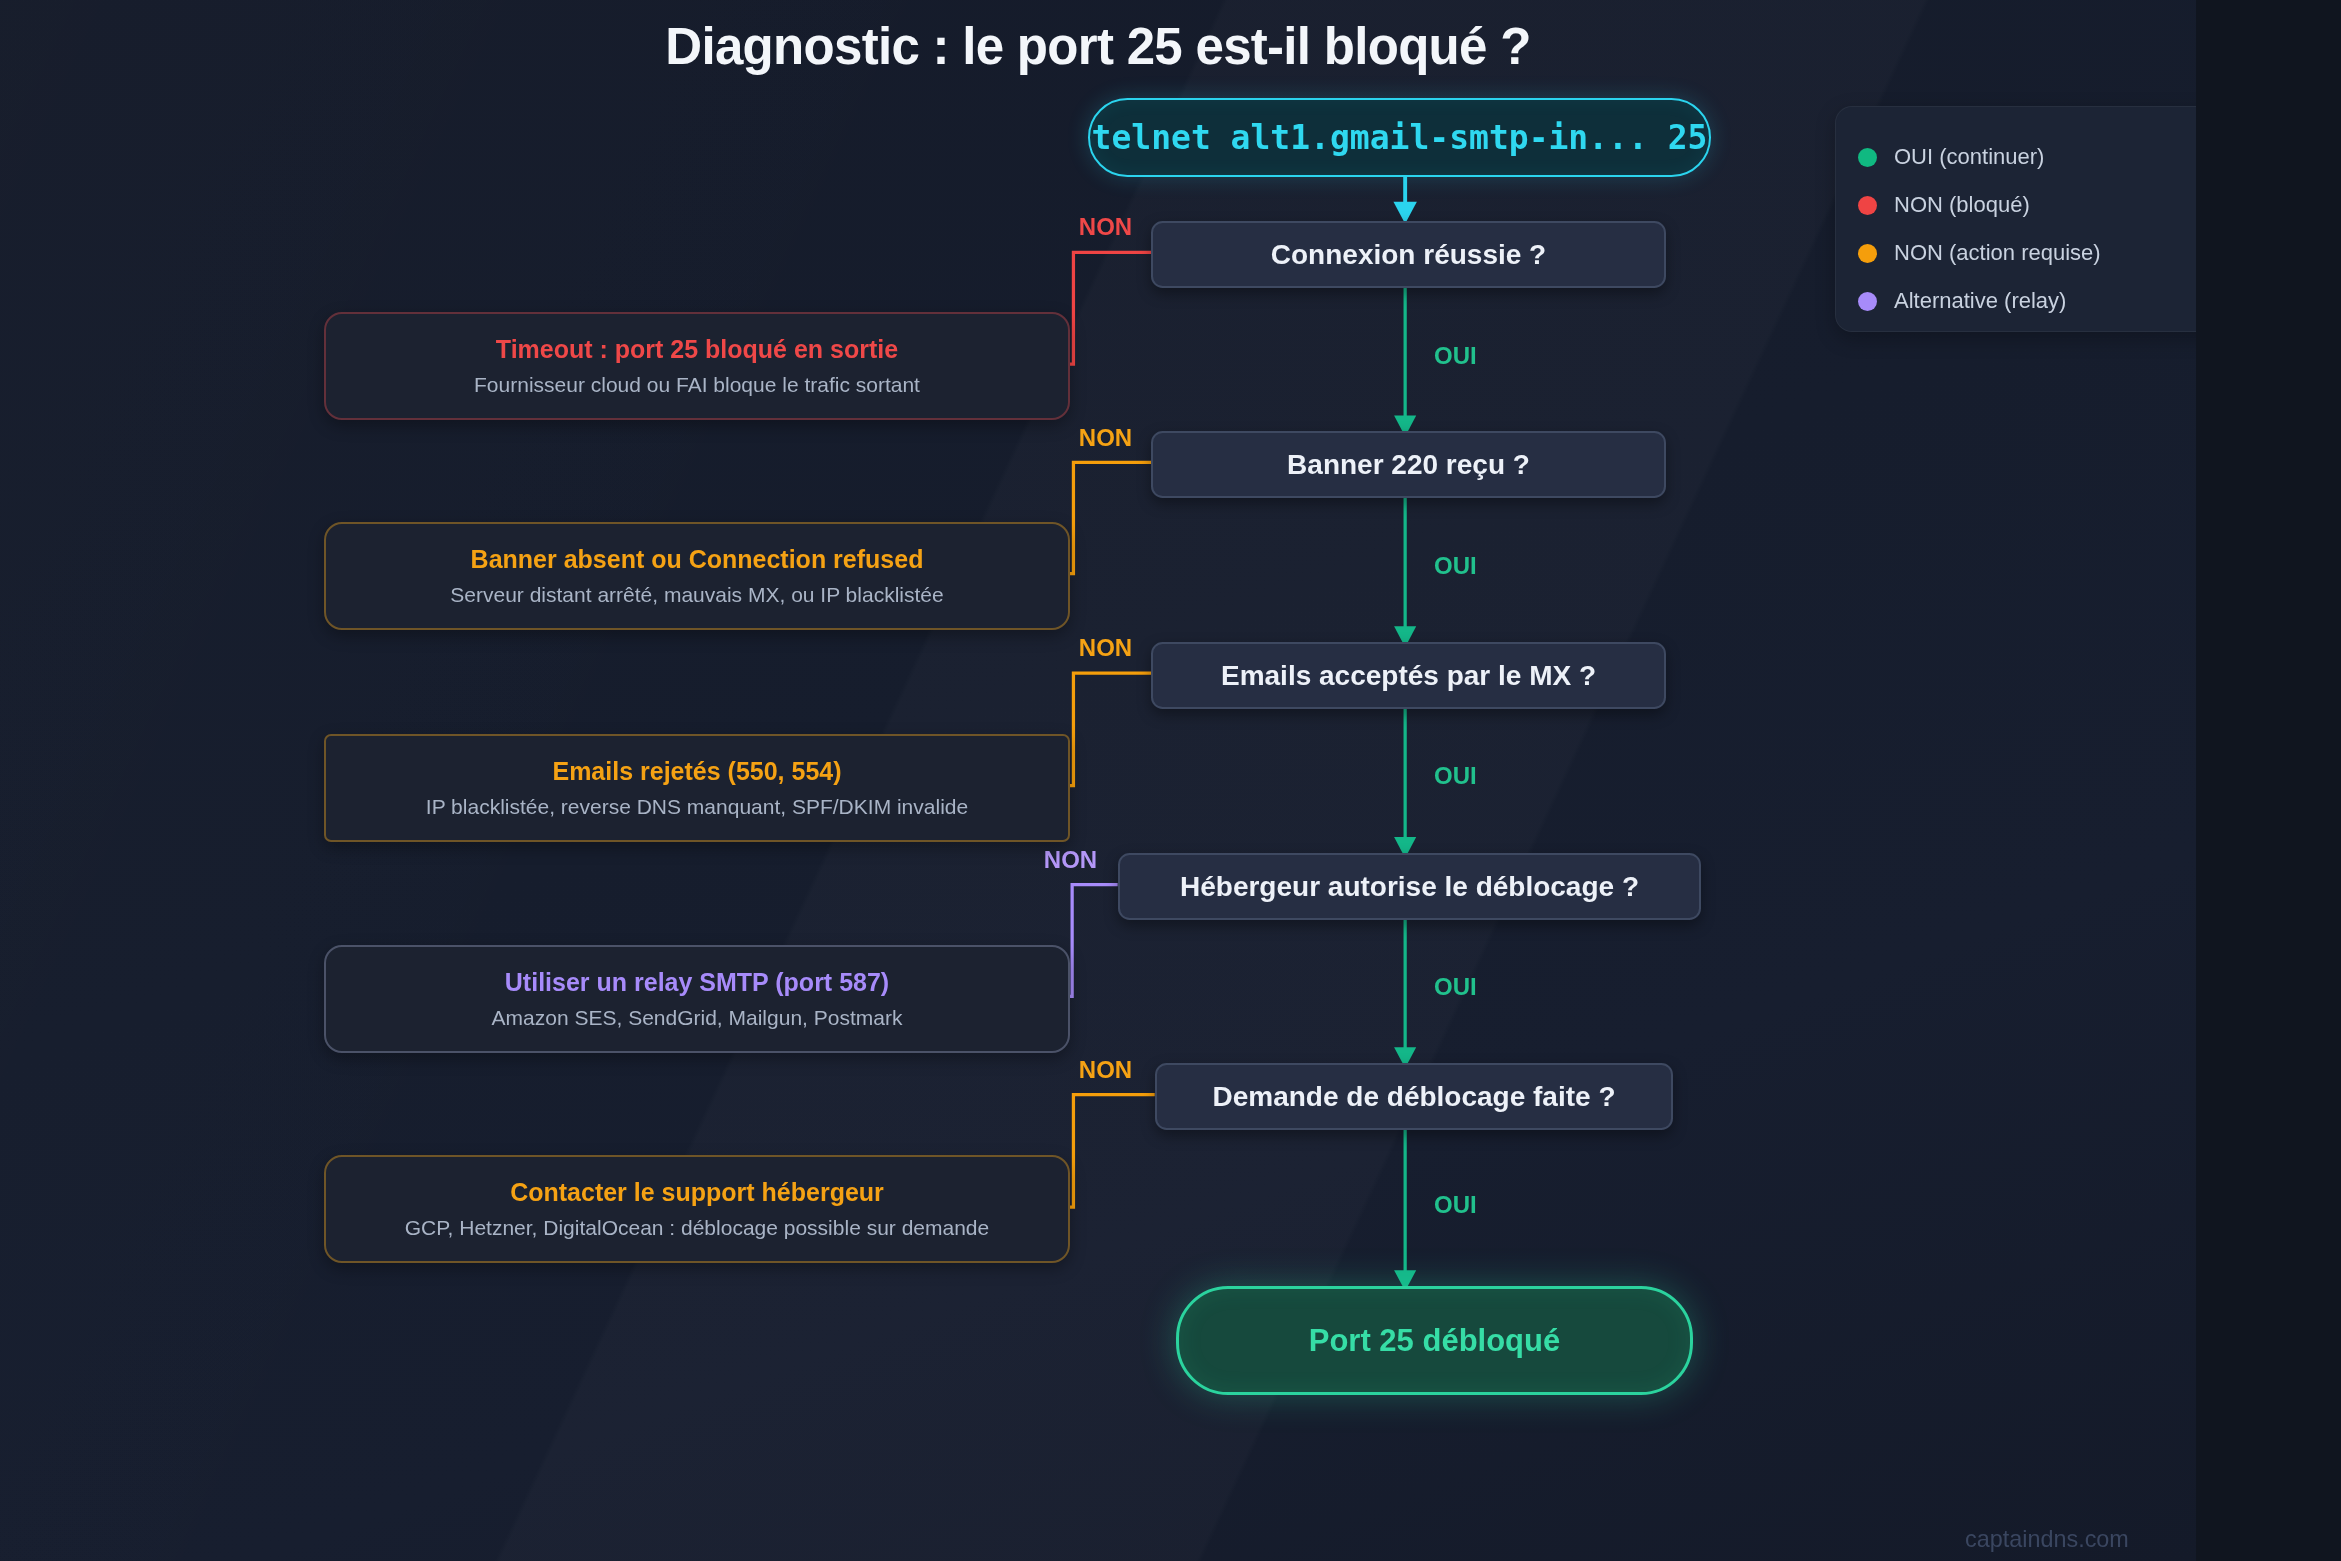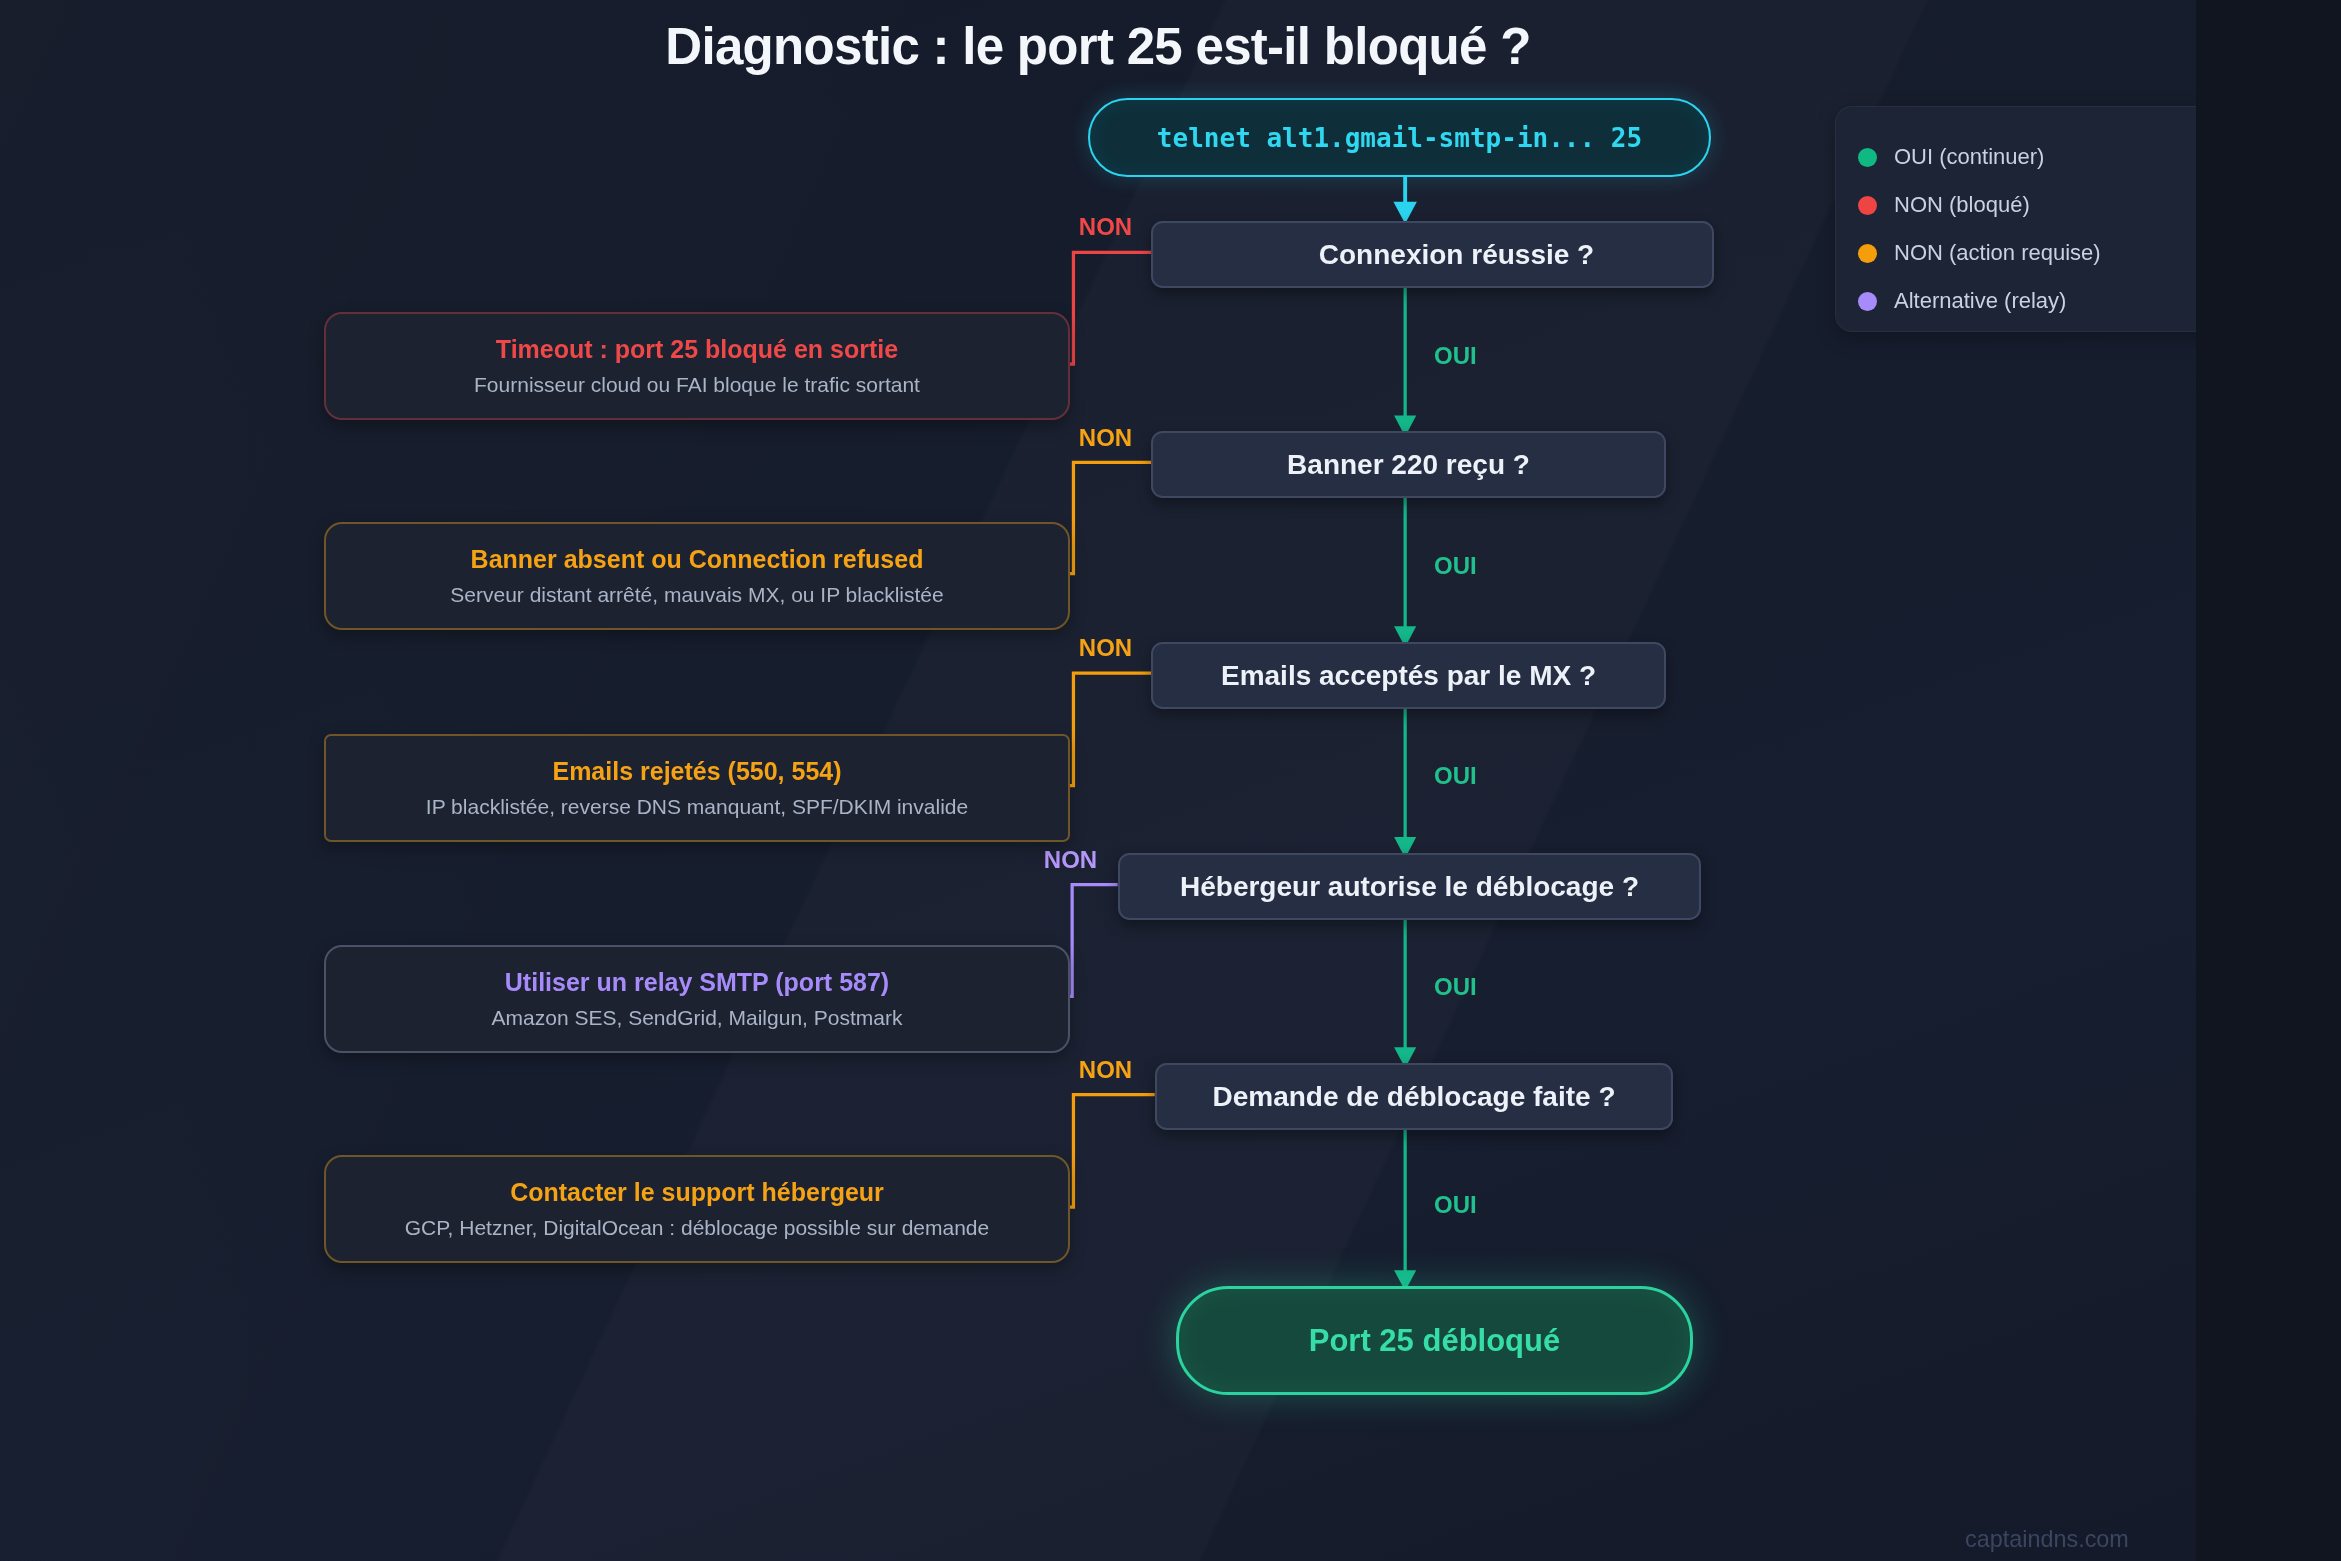--- a/index.html
+++ b/index.html
@@ -18,21 +18,21 @@
   }
   
   .terminal{
     left:1088px;top:98px;width:619px;height:75px;
     background:#0e2f3a;border:2.6px solid #2bd4ee;border-radius:40px;
     box-shadow:0 0 22px rgba(43,212,238,0.20), inset 0 0 19.5px rgba(43,212,238,0.07);
     display:flex;align-items:center;justify-content:center;
   }
   .terminal span{
     font-family:"DejaVu Sans Mono","Liberation Mono",monospace;
-    font-size:26px;font-weight:bold;color:#2fd8f0;white-space:nowrap;
+    font-size:33px;font-weight:bold;color:#2fd8f0;white-space:nowrap;
   }
   
   .dbox{
     background:#262e43;border:2px solid #3e4961;border-radius:11.7px;
     box-shadow:0 5.2px 14.3px rgba(0,0,0,0.35);
     display:flex;align-items:center;justify-content:center;
   }
   .dbox span{font-size:28px;font-weight:600;color:#edf1f8;white-space:nowrap;}
   
   .obox{
@@ -105,21 +105,21 @@
     <path d="M1718 1360 H1648 V1532 H1600" stroke="#a78bfa" stroke-width="5" fill="none"></path>
     <polygon points="1566,1532 1600,1514 1600,1550" fill="#a78bfa"></polygon>
     <path d="M1775 1683 H1650 V1856 H1600" stroke="#f59e0b" stroke-width="5" fill="none"></path>
     <polygon points="1566,1856 1600,1838 1600,1874" fill="#f59e0b"></polygon>
   </svg>
 
   <div class="abs terminal">
     <span>telnet alt1.gmail-smtp-in... 25</span>
   </div>
 
-  <div class="abs dbox" style="left:1151px;top:221px;width:511px;height:63px;padding-left:48px;">
+  <div class="abs dbox" style="left:1151px;top:221px;width:511px;height:63px;">
     <span>Connexion réussie ?</span>
   </div>
   <div class="abs dbox" style="left:1151px;top:431px;width:511px;height:63px;">
     <span>Banner 220 reçu ?</span>
   </div>
   <div class="abs dbox" style="left:1151px;top:642px;width:511px;height:63px;">
     <span>Emails acceptés par le MX ?</span>
   </div>
   <div class="abs dbox" style="left:1118px;top:853px;width:579px;height:63px;">
     <span>Hébergeur autorise le déblocage ?</span>

